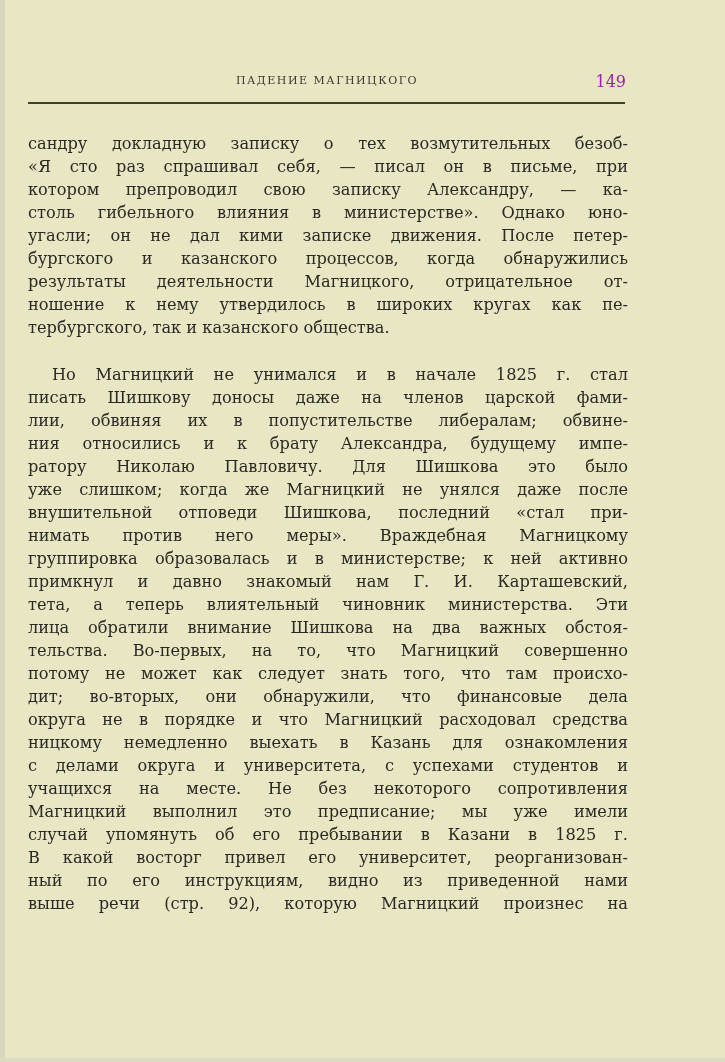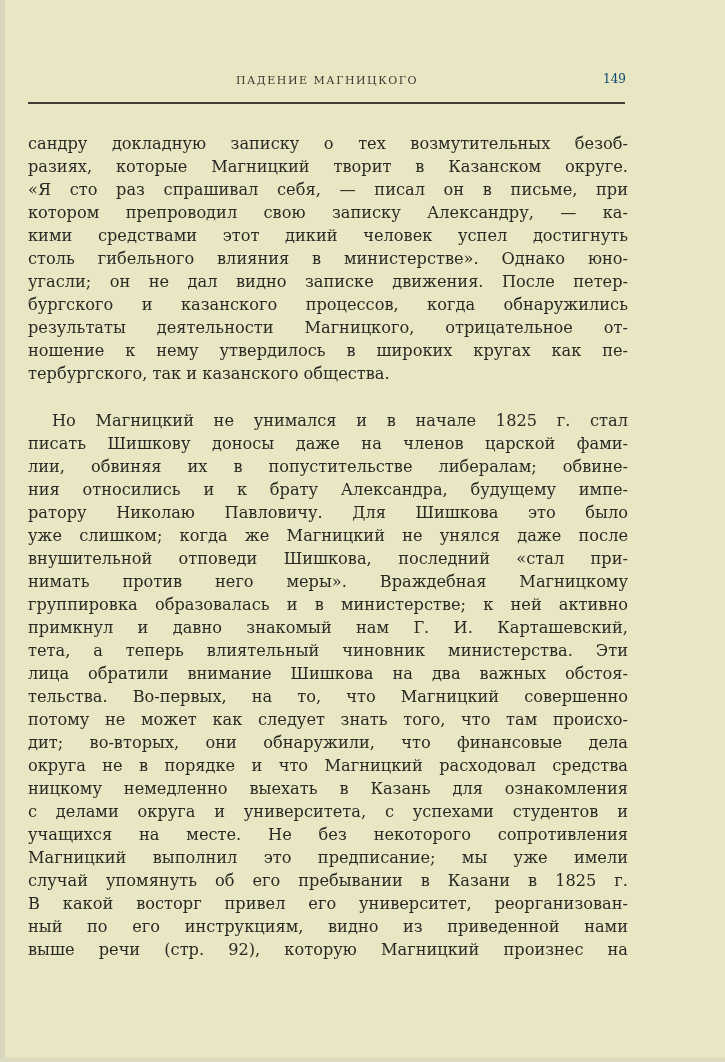--- a/index.html
+++ b/index.html
@@ -19,21 +19,21 @@
     background:#dcdac0;
   }
   .header {
     position:absolute; left:28px; top:70px; width:598px; height:24px;
   }
   .running-title {
     position:absolute; left:0; width:100%; top:4px; text-align:center;
     font-size:11px; letter-spacing:1.5px; color:#3a3a32;
   }
   .page-number {
-    position:absolute; right:0; top:2px; font-size:12px; color:#0c4a6e;
+    position:absolute; right:0; top:2px; font-size:16px; color:#a21caf;
   }
   .rule {
     position:absolute; left:28px; top:102px; width:597px; height:2px;
     background:#3e3e36;
   }
   .body-text {
     position:absolute; left:28px; top:132px; width:600px;
     font-size:16.2px; line-height:23px;
   }
   .line { white-space:nowrap; text-align:justify; text-align-last:justify; height:23px; }
@@ -47,26 +47,24 @@
 <div class="bottom-edge"></div>
 
 <div class="header">
   <div class="running-title">ПАДЕНИЕ МАГНИЦКОГО</div>
   <div class="page-number">149</div>
 </div>
 <div class="rule"></div>
 
 <div class="body-text">
   <div class="line">сандру докладную записку о тех возмутительных безоб-</div>
-  <div class="line">разиях, которые Магницкий творит в Казанском округе.</div>
   <div class="line">«Я сто раз спрашивал себя, — писал он в письме, при</div>
   <div class="line">котором препроводил свою записку Александру, — ка-</div>
-  <div class="line">кими средствами этот дикий человек успел достигнуть</div>
   <div class="line">столь гибельного влияния в министерстве». Однако юно-</div>
-  <div class="line">угасли; он не дал видно записке движения. После петер-</div>
+  <div class="line">угасли; он не дал кими записке движения. После петер-</div>
   <div class="line">бургского и казанского процессов, когда обнаружились</div>
   <div class="line">результаты деятельности Магницкого, отрицательное от-</div>
   <div class="line">ношение к нему утвердилось в широких кругах как пе-</div>
   <div class="line last">тербургского, так и казанского общества.</div>
   <div class="line indent">Но Магницкий не унимался и в начале 1825 г. стал</div>
   <div class="line">писать Шишкову доносы даже на членов царской фами-</div>
   <div class="line">лии, обвиняя их в попустительстве либералам; обвине-</div>
   <div class="line">ния относились и к брату Александра, будущему импе-</div>
   <div class="line">ратору Николаю Павловичу. Для Шишкова это было</div>
   <div class="line">уже слишком; когда же Магницкий не унялся даже после</div>

